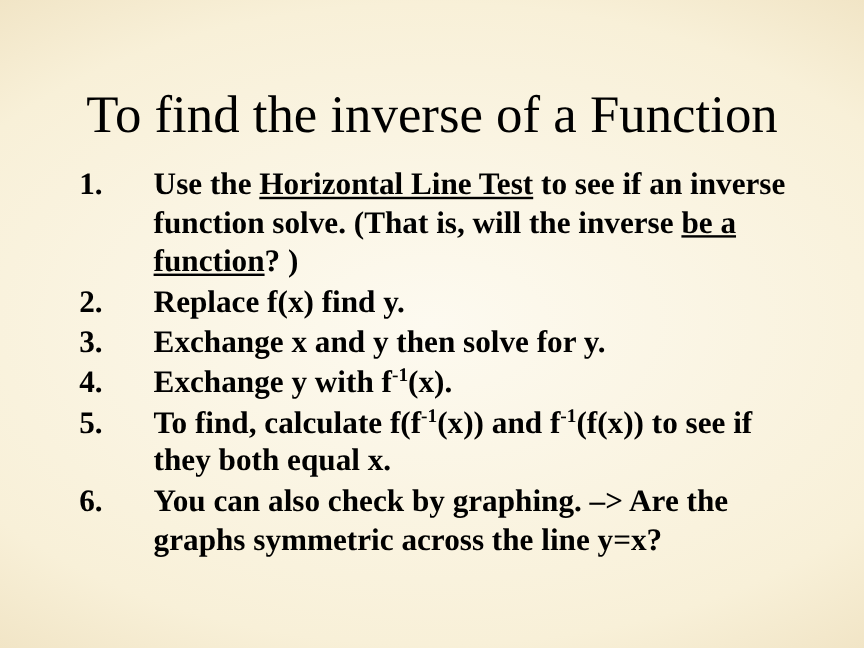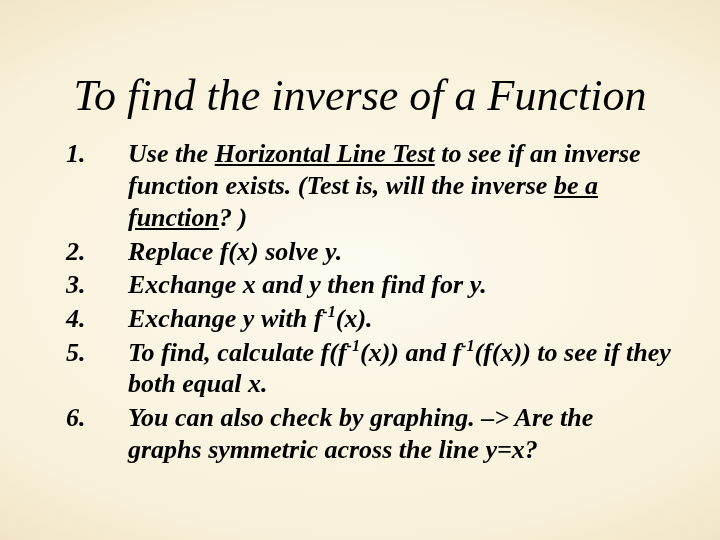--- a/index.html
+++ b/index.html
@@ -16,21 +16,20 @@
                 #e8d6ae 75%,
                 #c8ab78 98%);
     font-family: "Times New Roman", Times, serif;
     color: #000;
   }
   .slide {
     padding: 72px 48px 0 48px;
     box-sizing: border-box;
     width: 100%;
     height: 100%;
-    font-style: italic;
   }
   .title {
     font-size: 44px;
     font-weight: 400;
     text-align: center;
     margin: 0 0 18px 0;
     line-height: 1.1;
   }
   ol.steps {
     margin: 0;
@@ -59,29 +58,29 @@
   sup { font-size: 0.62em; vertical-align: super; line-height: 0; }
 </style>
 </head>
 <body>
 
 <div class="slide">
   <h1 class="title">To find the inverse of a Function</h1>
   <ol class="steps">
 
     <li>
-      <span>Use the </span><span class="u">Horizontal Line Test</span><span> to see if an inverse function exists. (Test is, will the inverse </span><span class="u">be a function</span><span>? )</span>
+      <span>Use the </span><span class="u">Horizontal Line Test</span><span> to see if an inverse function solve. (That is, will the inverse </span><span class="u">be a function</span><span>? )</span>
     </li>
 
     <li>
-      <span>Replace f(x) solve y.</span>
+      <span>Replace f(x) find y.</span>
     </li>
 
     <li>
-      <span>Exchange x and y then find for y.</span>
+      <span>Exchange x and y then solve for y.</span>
     </li>
 
     <li>
       <span>Exchange y with f</span><sup>-1</sup><span>(x).</span>
     </li>
 
     <li>
       <span>To find, calculate f(f</span><sup>-1</sup><span>(x)) and f</span><sup>-1</sup><span>(f(x)) to see if they both equal x.</span>
     </li>
 

